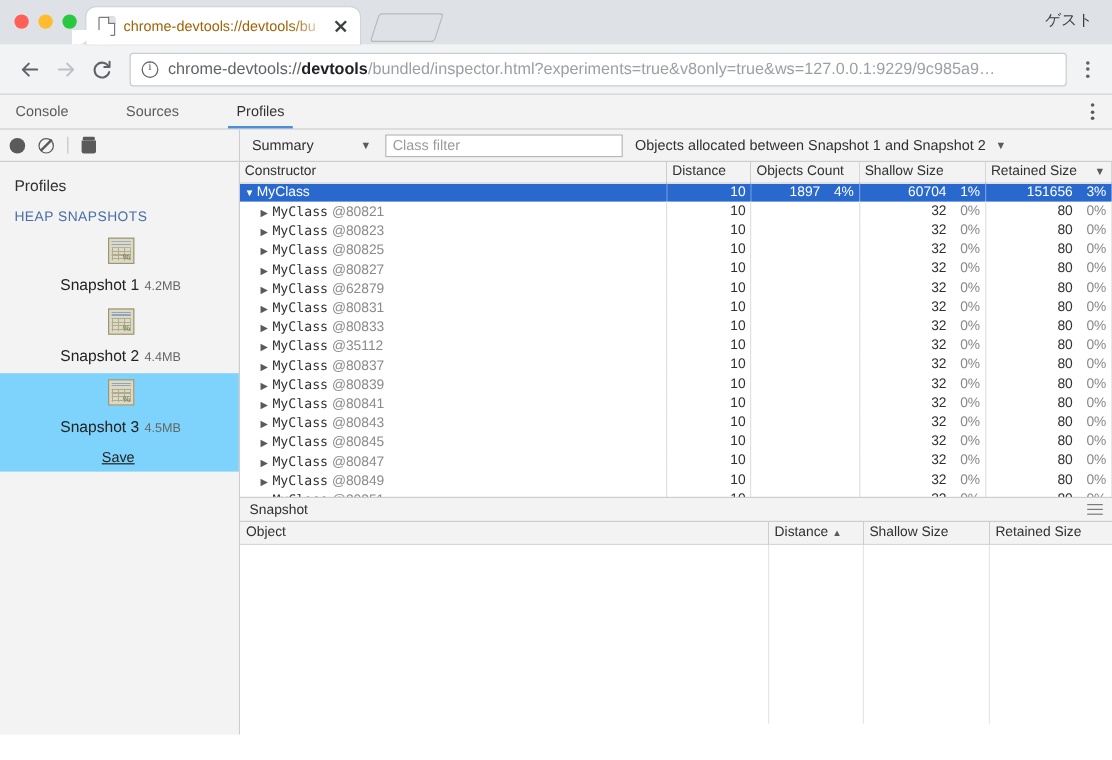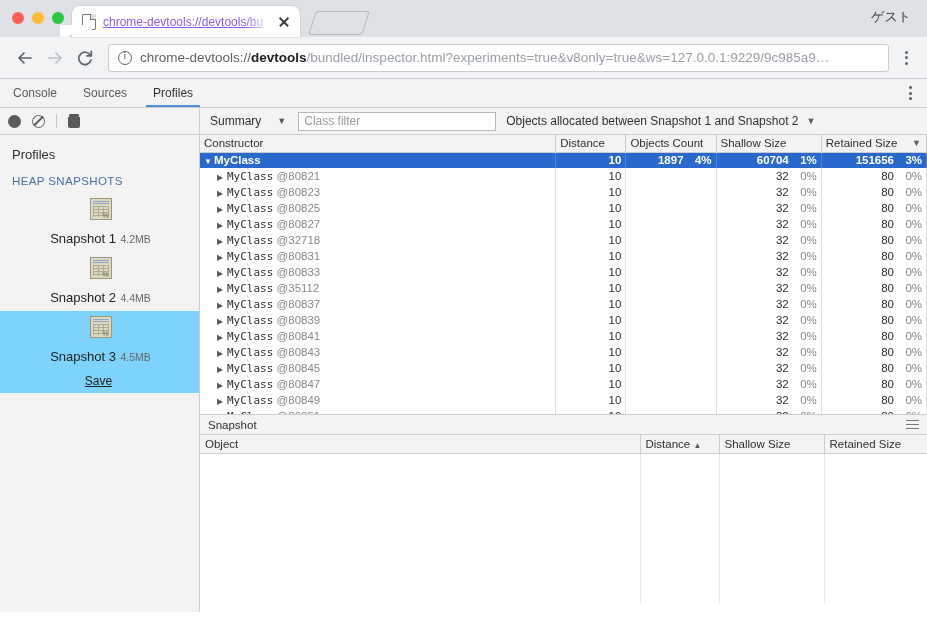--- a/index.html
+++ b/index.html
@@ -40,25 +40,24 @@
     width: 14px; height: 16px; flex: 0 0 14px;
     border: 1.3px solid #7a7a7a; border-radius: 1px;
     position: relative; margin-right: 7px; margin-left: 2px;
   }
   .tab-fav::after {
     content:""; position:absolute; top:-1px; right:-1px;
     width:5px; height:5px; background:#dee1e6;
     border-left:1.3px solid #7a7a7a; border-bottom:1.3px solid #7a7a7a;
   }
   .tab-title {
-    font-size: 12px; color: #8b5cf6; white-space: nowrap;
+    font-size: 12px; color: #a16207; white-space: nowrap;
     overflow: hidden; flex: 1;
     -webkit-mask-image: linear-gradient(to right, #000 82%, transparent 100%);
     mask-image: linear-gradient(to right, #000 82%, transparent 100%);
-    text-decoration: underline;
   }
   .tab-close {
     width: 16px; height: 16px; flex: 0 0 16px;
     position: relative; margin-left: 2px;
   }
   .tab-close::before, .tab-close::after {
     content:""; position:absolute; left:2px; top:7px;
     width:12px; height:1.6px; background:#3c4043;
   }
   .tab-close::before { transform: rotate(45deg); }
@@ -111,21 +110,21 @@
     width: 22px; flex: 0 0 22px; height: 28px;
     display: flex; flex-direction: column; align-items: center;
     justify-content: center; gap: 2.5px;
   }
   .kebab i { width: 3px; height: 3px; border-radius: 50%; background: #5f6368; display:block; }
 
   
   .dt-tabs {
     height: 29px; background: #f3f3f3;
     border-bottom: 1px solid #cdcdcd;
-    display: flex; align-items: stretch; position: relative;
+    display: flex; align-items: stretch; position: relative; gap: 22px;
   }
   .dt-tab {
     padding: 0 13px; display: flex; align-items: center;
     font-size: 12px; color: #5a5a5a; position: relative;
   }
   .dt-tab.active { color: #333; }
   .dt-tab.active::after {
     content: ""; position: absolute; left: 6px; right: 6px; bottom: 0;
     height: 2px; background: #4a90d9;
   }
@@ -210,21 +209,21 @@
   .sb-filler { flex: 1; background: #f3f3f3; }
 
   
   .main { flex: 1; display: flex; flex-direction: column; min-width: 0; }
   .mt-toolbar {
     height: 27px; background: #f3f3f3;
     border-bottom: 1px solid #cdcdcd;
     display: flex; align-items: center; padding: 0 6px; gap: 0;
   }
   .mt-select {
-    display: flex; align-items: center; gap: 16px;
+    display: flex; align-items: center; gap: 39px;
     font-size: 12px; color: #303030; padding: 0 6px 0 4px;
   }
   .caret { font-size: 9px; color: #5a5a5a; }
   .mt-filter {
     width: 198px; height: 19px; margin-left: 6px;
     background: #fff; border: 1px solid #b7b7b7;
     font-size: 12px; color: #9a9a9a; padding: 0 5px;
     display: flex; align-items: center;
   }
   .mt-alloc {
@@ -250,21 +249,21 @@
     white-space: nowrap; overflow: hidden;
   }
   .col-ctor { width: 355px; }
   .col-dist { width: 70px; }
   .col-count { width: 90px; }
   .col-shallow { width: 105px; }
   .col-retained { width: 105px; }
   .num { text-align: right; }
   .pct { display: inline-block; width: 28px; text-align: right; color: #888; }
   tr.sel { background: #2968cc; }
-  tr.sel td { color: #fff; font-weight: 700; border-right-color: #5584d6; }
+  tr.sel td { color: #fff; font-weight: 400; border-right-color: #5584d6; }
   tr.sel .pct { color: #fff; }
   .twisty { display:inline-block; width:10px; color:#5a5a5a; font-size:8px; }
   tr.sel .twisty { color: #fff; }
   .child-name { font-family: "DejaVu Sans Mono", monospace; font-size: 11px; }
   .child-id { color: #8a8a8a; }
   .indent { display: inline-block; width: 13px; }
 
   .grid-scroll { flex: 1; overflow: hidden; position: relative; }
 
   
@@ -454,21 +453,21 @@
               <td class="num"><span>80</span><span class="pct">0%</span></td>
             </tr>
             <tr>
               <td><span class="indent"></span><span class="twisty">▶</span><span class="child-name">MyClass</span> <span class="child-id">@80827</span></td>
               <td class="num"><span>10</span></td>
               <td class="num"></td>
               <td class="num"><span>32</span><span class="pct">0%</span></td>
               <td class="num"><span>80</span><span class="pct">0%</span></td>
             </tr>
             <tr>
-              <td><span class="indent"></span><span class="twisty">▶</span><span class="child-name">MyClass</span> <span class="child-id">@32718</span></td>
+              <td><span class="indent"></span><span class="twisty">▶</span><span class="child-name">MyClass</span> <span class="child-id">@62879</span></td>
               <td class="num"><span>10</span></td>
               <td class="num"></td>
               <td class="num"><span>32</span><span class="pct">0%</span></td>
               <td class="num"><span>80</span><span class="pct">0%</span></td>
             </tr>
             <tr>
               <td><span class="indent"></span><span class="twisty">▶</span><span class="child-name">MyClass</span> <span class="child-id">@80831</span></td>
               <td class="num"><span>10</span></td>
               <td class="num"></td>
               <td class="num"><span>32</span><span class="pct">0%</span></td>

